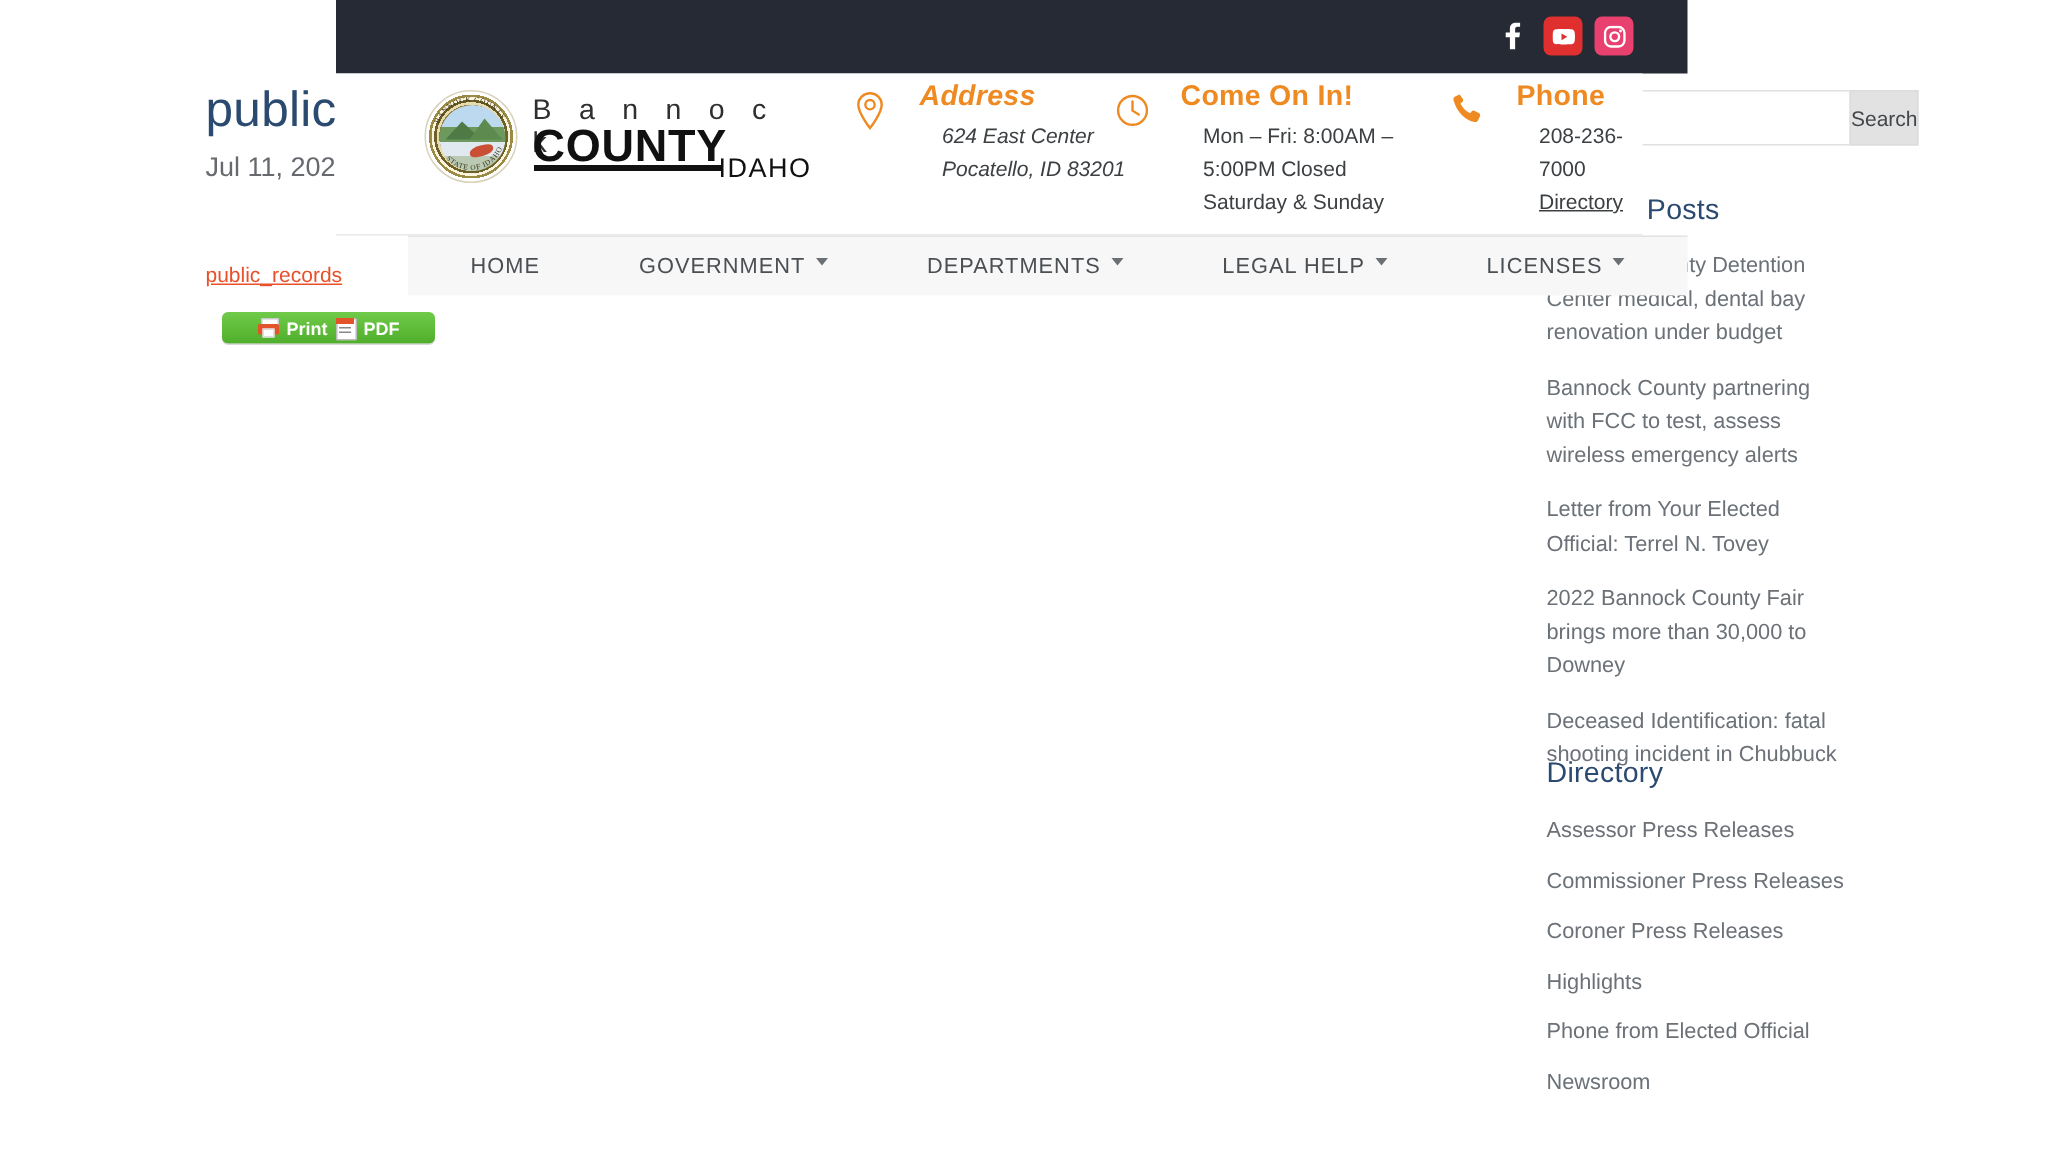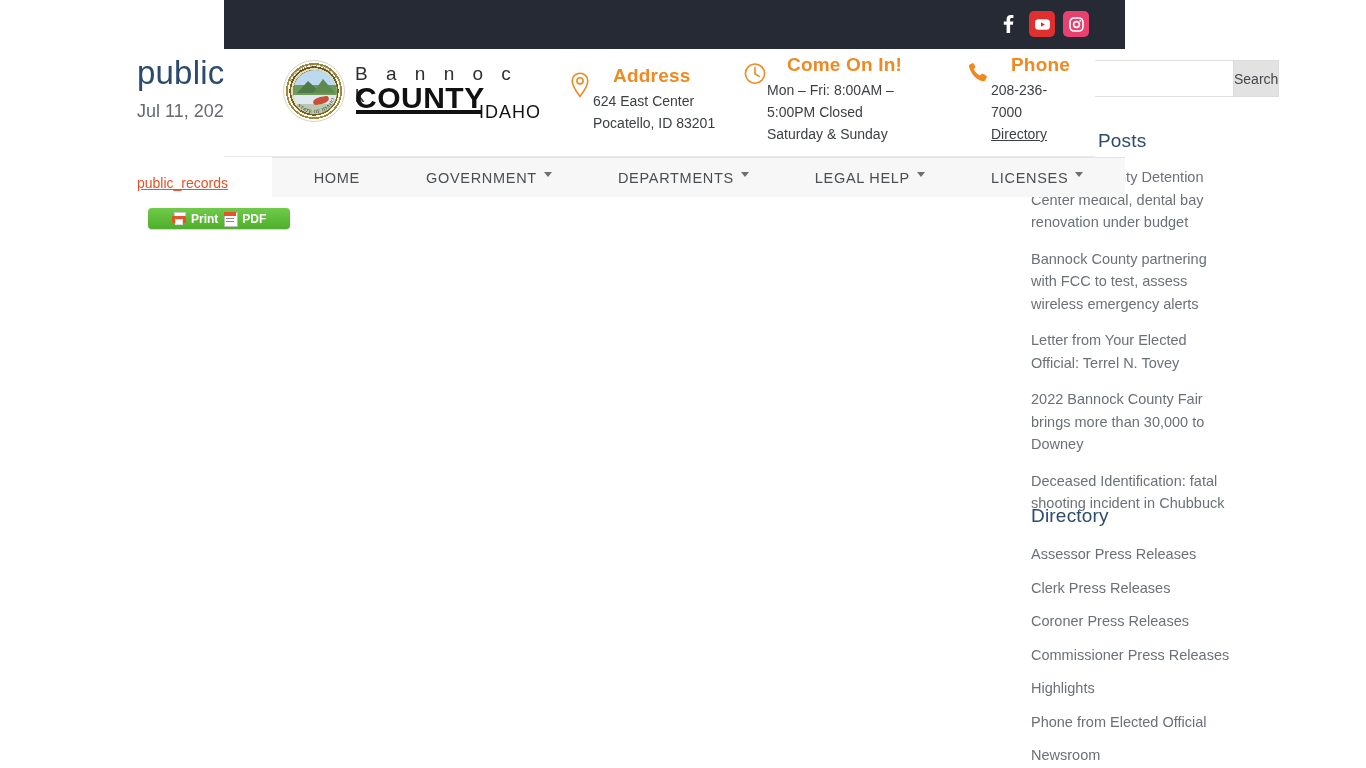--- a/index.html
+++ b/index.html
@@ -118,23 +118,23 @@
   .seal .ring-txt { position:absolute; inset:0; }
   .logo-text { position: relative; width: 186px; height: 56px; }
   .lt-bannock { position: absolute; left: 0; top: 0; font-size: 19px; letter-spacing: 6.5px; color: #2f2f2f; font-weight: 400; }
   .lt-county { position: absolute; left: 0; top: 18px; font-size: 30px; font-weight: bold; color: #111; letter-spacing: .5px; }
   .lt-rule { position: absolute; left: 1px; top: 47px; width: 126px; height: 4px; background: #111; }
   .lt-idaho { position: absolute; right: 0; top: 39px; font-size: 18px; letter-spacing: 1px; color: #111; font-weight: 400; }
 
   .info-col { position: absolute; top: 2px; }
   .info-col .ico { position: absolute; left: 0; top: 10px; width: 24px; height: 24px; color: #ef8a22; }
   .info-col h4 { font-size: 19px; color: #ef8a22; font-weight: bold; margin-left: 44px; line-height: 28px; letter-spacing:.2px;}
-  .info-col .body { margin-left: 24px; font-size: 14px; color: #3d4043; line-height: 22px; width: 125px; }
+  .info-col .body { margin-left: 59px; font-size: 14px; color: #3d4043; line-height: 22px; width: 125px; }
   .info-col .body a { color: #3d4043; text-decoration: underline; }
-  #col-address { left: 345px; top: 13px; }
+  #col-address { left: 345px; top: 2px; font-style: italic; }
   #col-hours   { left: 519px; top: -19px; }
   #col-phone   { left: 743px; top: 2px; }
   #col-phone .body { width: 78px; }
 
   
   .navbar {
     position: absolute; left: 48px; top: 157px; width: 853px; height: 40px;
     background: #f7f7f7; border-top: 1px solid #e3e3e3;
     display: flex; align-items: center; justify-content: center; gap: 0;
   }
@@ -192,27 +192,24 @@
     </ul>
   </div>
 
   <div class="widget" id="categories">
     <div class="widget-title">Directory</div>
     <ul>
       <li>
             <a href="#">Assessor Press Releases</a>
           </li>
       <li>
-            <a href="#">Clerk Press Releases</a>
+            <a href="#">Commissioner Press Releases</a>
           </li>
       <li>
             <a href="#">Coroner Press Releases</a>
-          </li>
-      <li>
-            <a href="#">Commissioner Press Releases</a>
           </li>
       <li>
             <a href="#">Highlights</a>
           </li>
       <li>
             <a href="#">Phone from Elected Official</a>
           </li>
       <li>
             <a href="#">Newsroom</a>
           </li>

